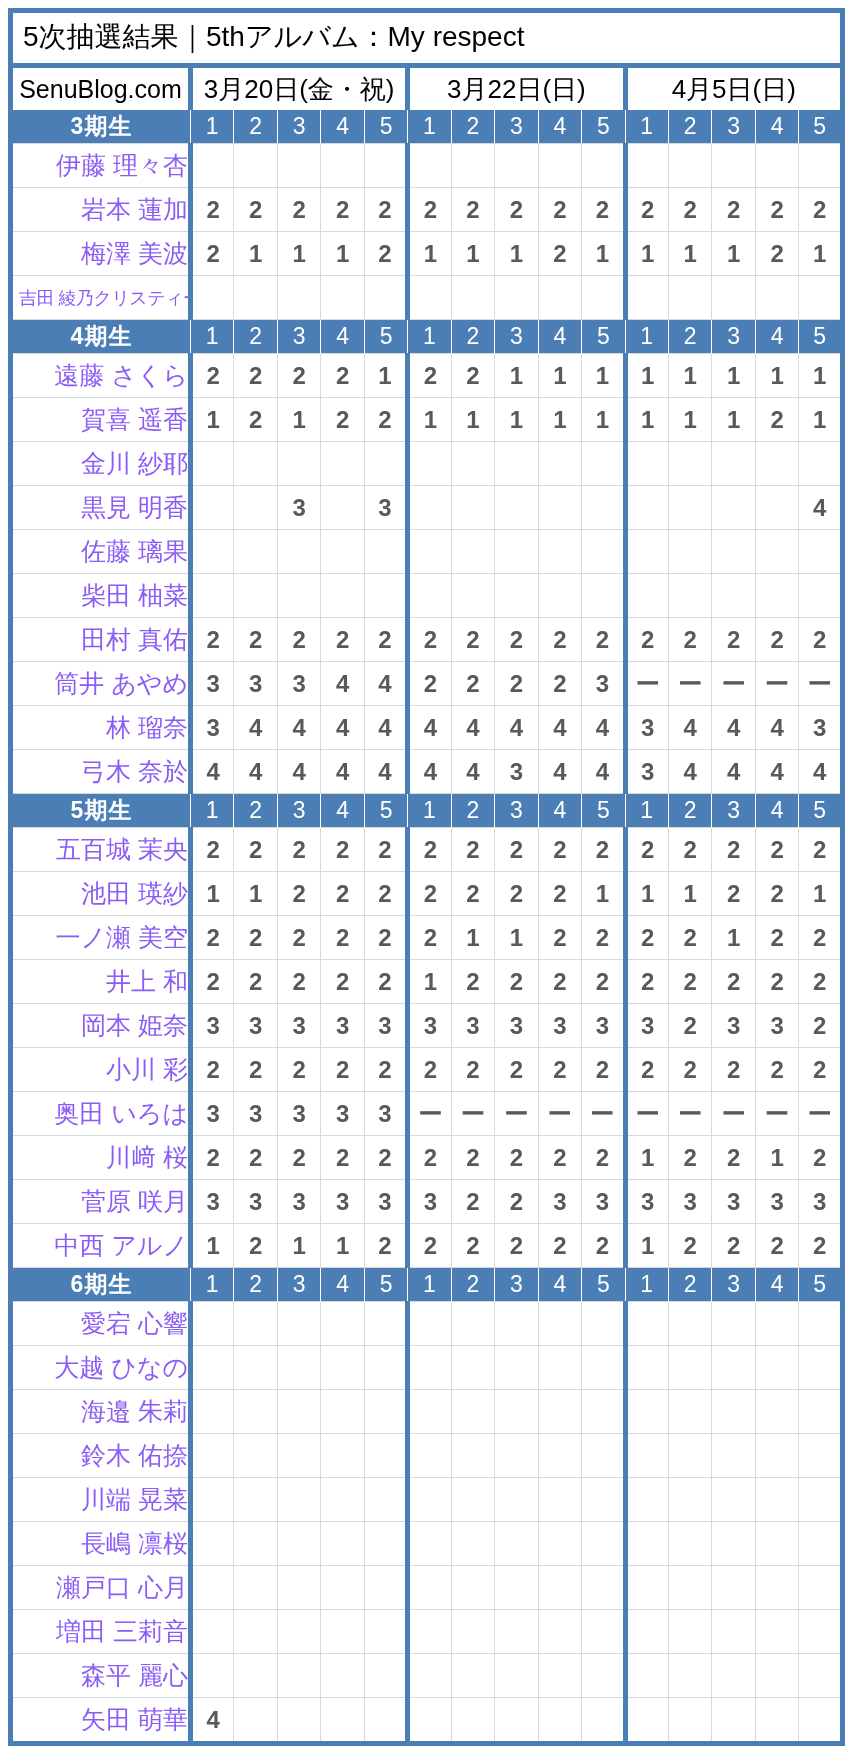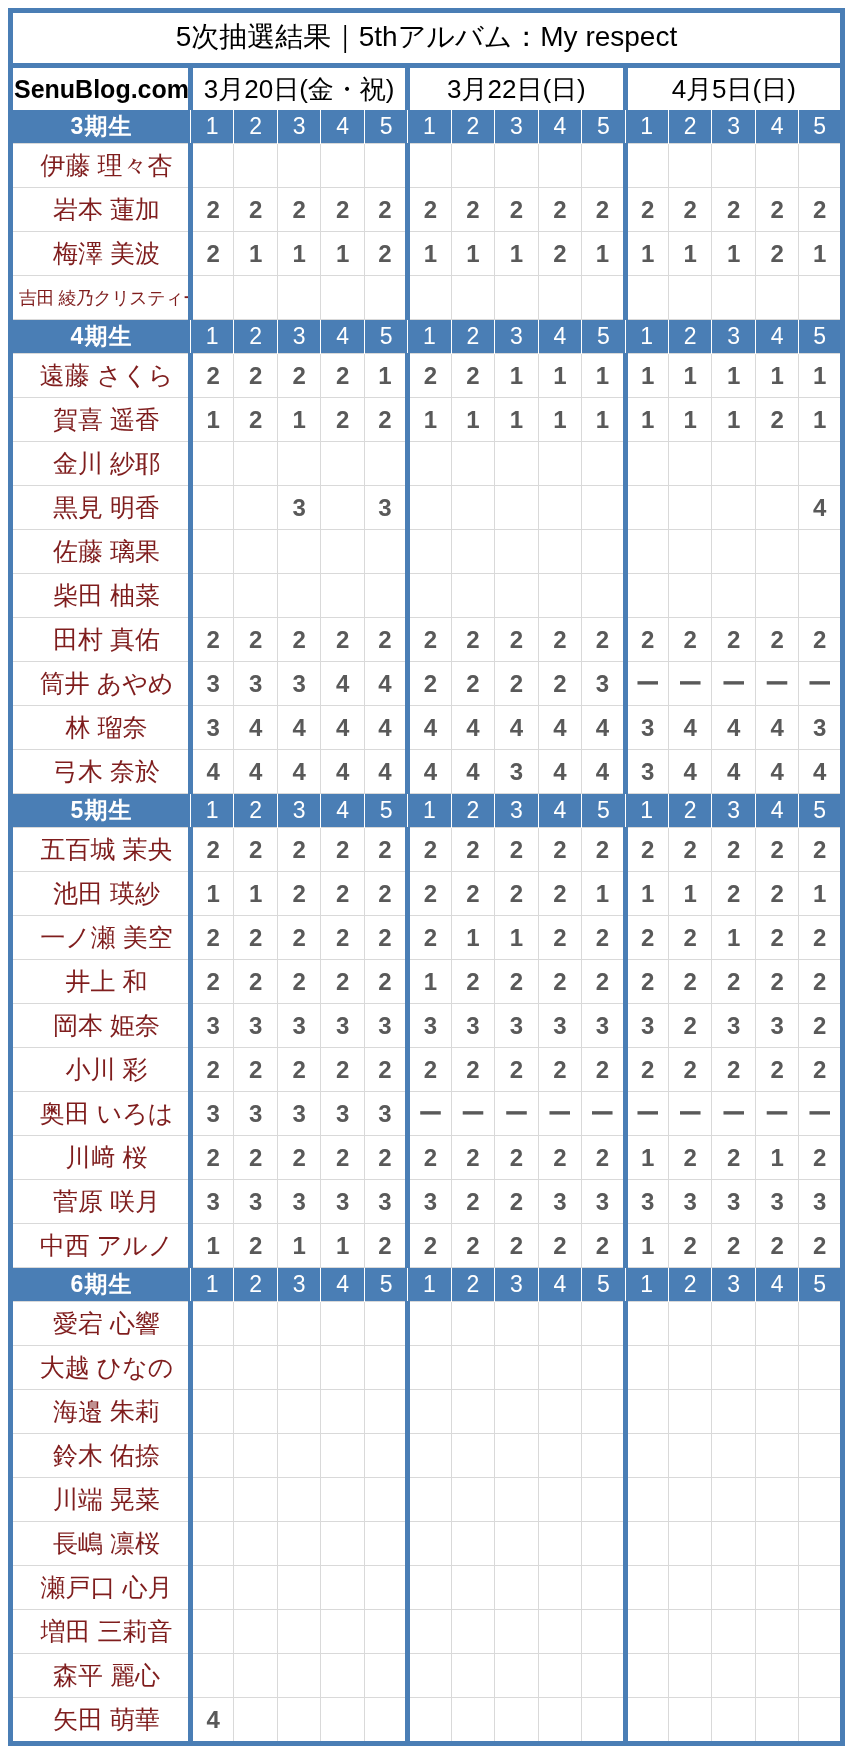--- a/index.html
+++ b/index.html
@@ -15,39 +15,38 @@
     width:837px;
     border:5px solid #4a7eb5;
     background:#ffffff;
   }
   col.c-name{width:180px;}
   
   tr.title-row td{
     border-bottom:5px solid #4a7eb5;
     font-size:28px;
     color:#000000;
-    text-align:center;
+    text-align:left;
     padding:5px 10px 7px 10px;
     height:33px;
     white-space:nowrap;
     overflow:hidden;
   }
   
   tr.date-row td{
     height:40px;
     font-size:26px;
     color:#000000;
     text-align:center;
     white-space:nowrap;
     overflow:hidden;
   }
   tr.date-row td.brand{
     border-right:5px solid #4a7eb5;
     font-size:25px;
-    font-weight:bold;
   }
   tr.date-row td.date{
     border-left:5px solid #4a7eb5;
     border-right:4px solid #6d28d9;
   }
   
   tr.sec-row td{
     background:#4a7eb5;
     color:#ffffff;
     height:33px;
@@ -59,24 +58,24 @@
   }
   tr.sec-row td.sec-label{letter-spacing:1px;}
   tr.sec-row td.slot{
     border-left:1px solid rgba(255,255,255,0.35);
     font-weight:normal;
   }
   tr.sec-row td.slot.gstart{border-left:1px solid rgba(255,255,255,0.15);}
   
   tr.mem-row td{height:43px;padding:0;overflow:hidden;}
   tr.mem-row td.name{
-    text-align:center;
+    text-align:right;
     padding-left:12px;
     font-size:25px;
-    color:#7f1d1d;
+    color:#8b5cf6;
     border-right:5px solid #4a7eb5;
     border-top:1px solid #d9d9d9;
     border-bottom:1px solid #d9d9d9;
     white-space:nowrap;
   }
   tr.mem-row td.name.long{
     font-size:18px;
     letter-spacing:-0.5px;
     padding-left:6px;
   }

